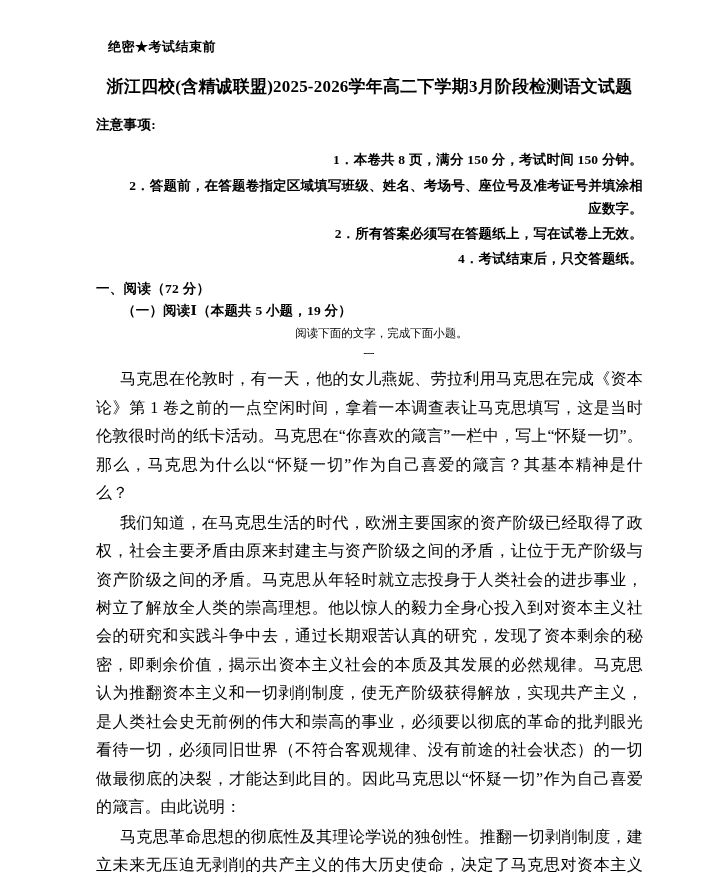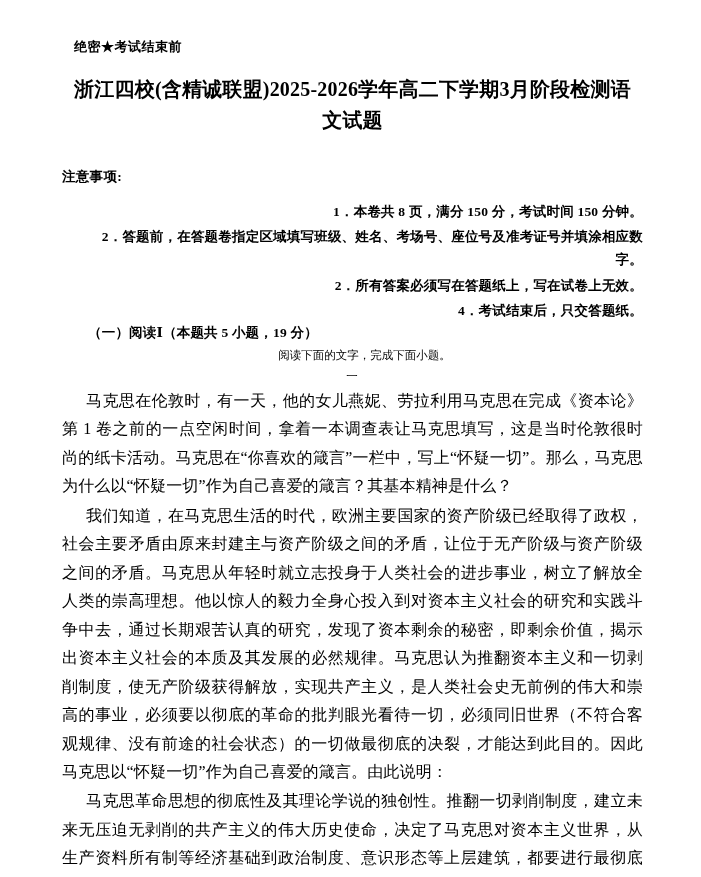--- a/index.html
+++ b/index.html
@@ -12,34 +12,34 @@
     height: 877px;
     font-family: "Liberation Serif", "DejaVu Serif", serif;
     color: #000000;
     overflow: hidden;
   }
   .page {
     position: relative;
     width: 701px;
     height: 695px;
     box-sizing: border-box;
-    padding: 38px 58px 20px 62px;
+    padding: 38px 58px 20px 96px;
   }
   .secret-line {
     font-size: 13px;
     font-weight: bold;
     letter-spacing: 0.5px;
     margin: 0 0 18px 12px;
   }
   .doc-title {
-    font-size: 20px;
+    font-size: 17px;
     font-weight: bold;
     text-align: center;
     line-height: 1.55;
-    margin: 0 4px 32px 4px;
+    margin: 0 4px 16px 4px;
     letter-spacing: 0.2px;
   }
   .notice-head {
     font-size: 13.5px;
     font-weight: bold;
     margin: 0 0 14px 0;
     letter-spacing: 0.3px;
   }
   .notice-item {
     font-size: 13.5px;
@@ -96,20 +96,21 @@
 
   <div class="doc-title">浙江四校(含精诚联盟)2025-2026学年高二下学期3月阶段检测语文试题</div>
 
   <div class="notice-head">注意事项:</div>
 
   <div class="notice-item">1．本卷共 8 页，满分 150 分，考试时间 150 分钟。</div>
   <div class="notice-item">2．答题前，在答题卷指定区域填写班级、姓名、考场号、座位号及准考证号并填涂相应数字。</div>
   <div class="notice-item">2．所有答案必须写在答题纸上，写在试卷上无效。</div>
   <div class="notice-item">4．考试结束后，只交答题纸。</div>
 
+  <div class="section-head">一、阅读（72 分）</div>
 
   <div class="subsection-head">（一）阅读Ⅰ（本题共 5 小题，19 分）</div>
 
   <div class="instruction">阅读下面的文字，完成下面小题。</div>
 
   <div class="center-mark">一</div>
 
   <div class="para">马克思在伦敦时，有一天，他的女儿燕妮、劳拉利用马克思在完成《资本论》第 1 卷之前的一点空闲时间，拿着一本调查表让马克思填写，这是当时伦敦很时尚的纸卡活动。马克思在“你喜欢的箴言”一栏中，写上“怀疑一切”。那么，马克思为什么以“怀疑一切”作为自己喜爱的箴言？其基本精神是什么？</div>
   <div class="para">我们知道，在马克思生活的时代，欧洲主要国家的资产阶级已经取得了政权，社会主要矛盾由原来封建主与资产阶级之间的矛盾，让位于无产阶级与资产阶级之间的矛盾。马克思从年轻时就立志投身于人类社会的进步事业，树立了解放全人类的崇高理想。他以惊人的毅力全身心投入到对资本主义社会的研究和实践斗争中去，通过长期艰苦认真的研究，发现了资本剩余的秘密，即剩余价值，揭示出资本主义社会的本质及其发展的必然规律。马克思认为推翻资本主义和一切剥削制度，使无产阶级获得解放，实现共产主义，是人类社会史无前例的伟大和崇高的事业，必须要以彻底的革命的批判眼光看待一切，必须同旧世界（不符合客观规律、没有前途的社会状态）的一切做最彻底的决裂，才能达到此目的。因此马克思以“怀疑一切”作为自己喜爱的箴言。由此说明：</div>
   <div class="para">马克思革命思想的彻底性及其理论学说的独创性。推翻一切剥削制度，建立未来无压迫无剥削的共产主义的伟大历史使命，决定了马克思对资本主义世界，从生产资料所有制等经济基础到政治制度、意识形态等上层建筑，都要进行最彻底的全面清算和批判。批判、革命，是几乎贯穿他那时代著作的中心思想。马克思的理论学说之所以是一种崭新的世界观，最具有独创性，是与其彻底的革命性与批判性密切联系在一起的，是在同旧世界的一切做不妥协的斗争中建立起来的。正如列宁指出的，马克思的学说是“一个决不同任何迷信、任何反动势力、任何为资产阶级压迫所作的辩护和妥协的完整世界观”。当然这并不是说</div>

